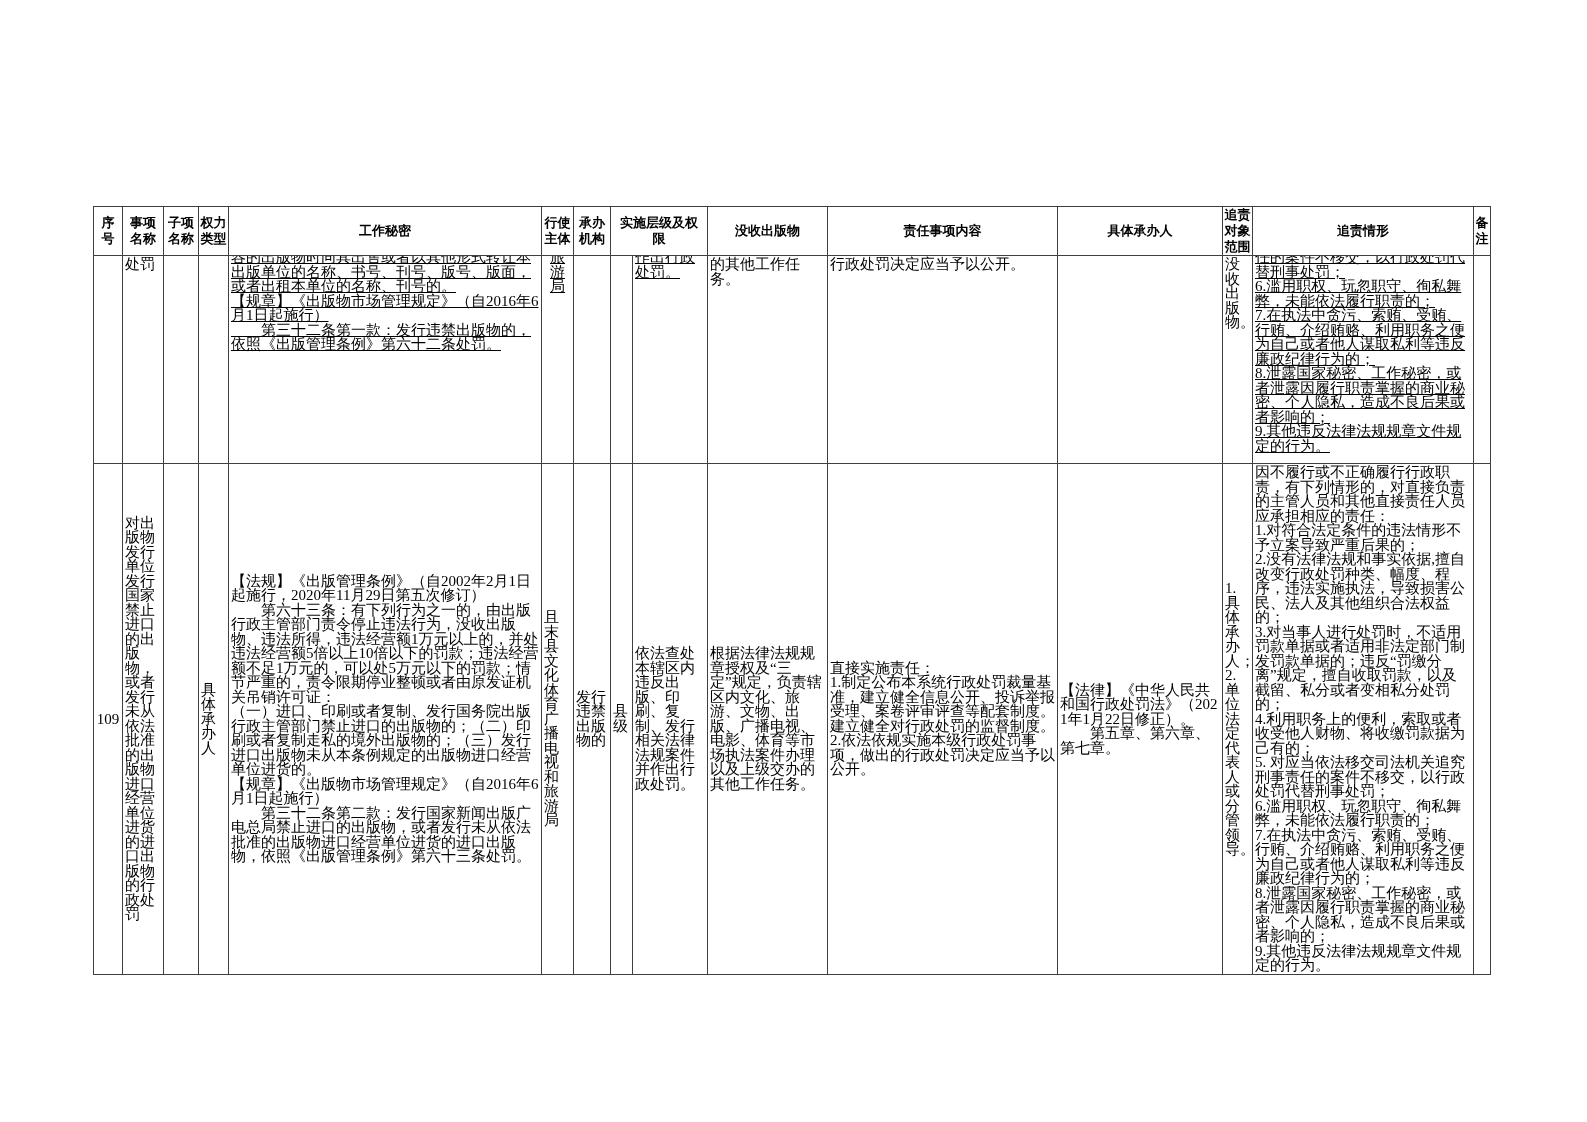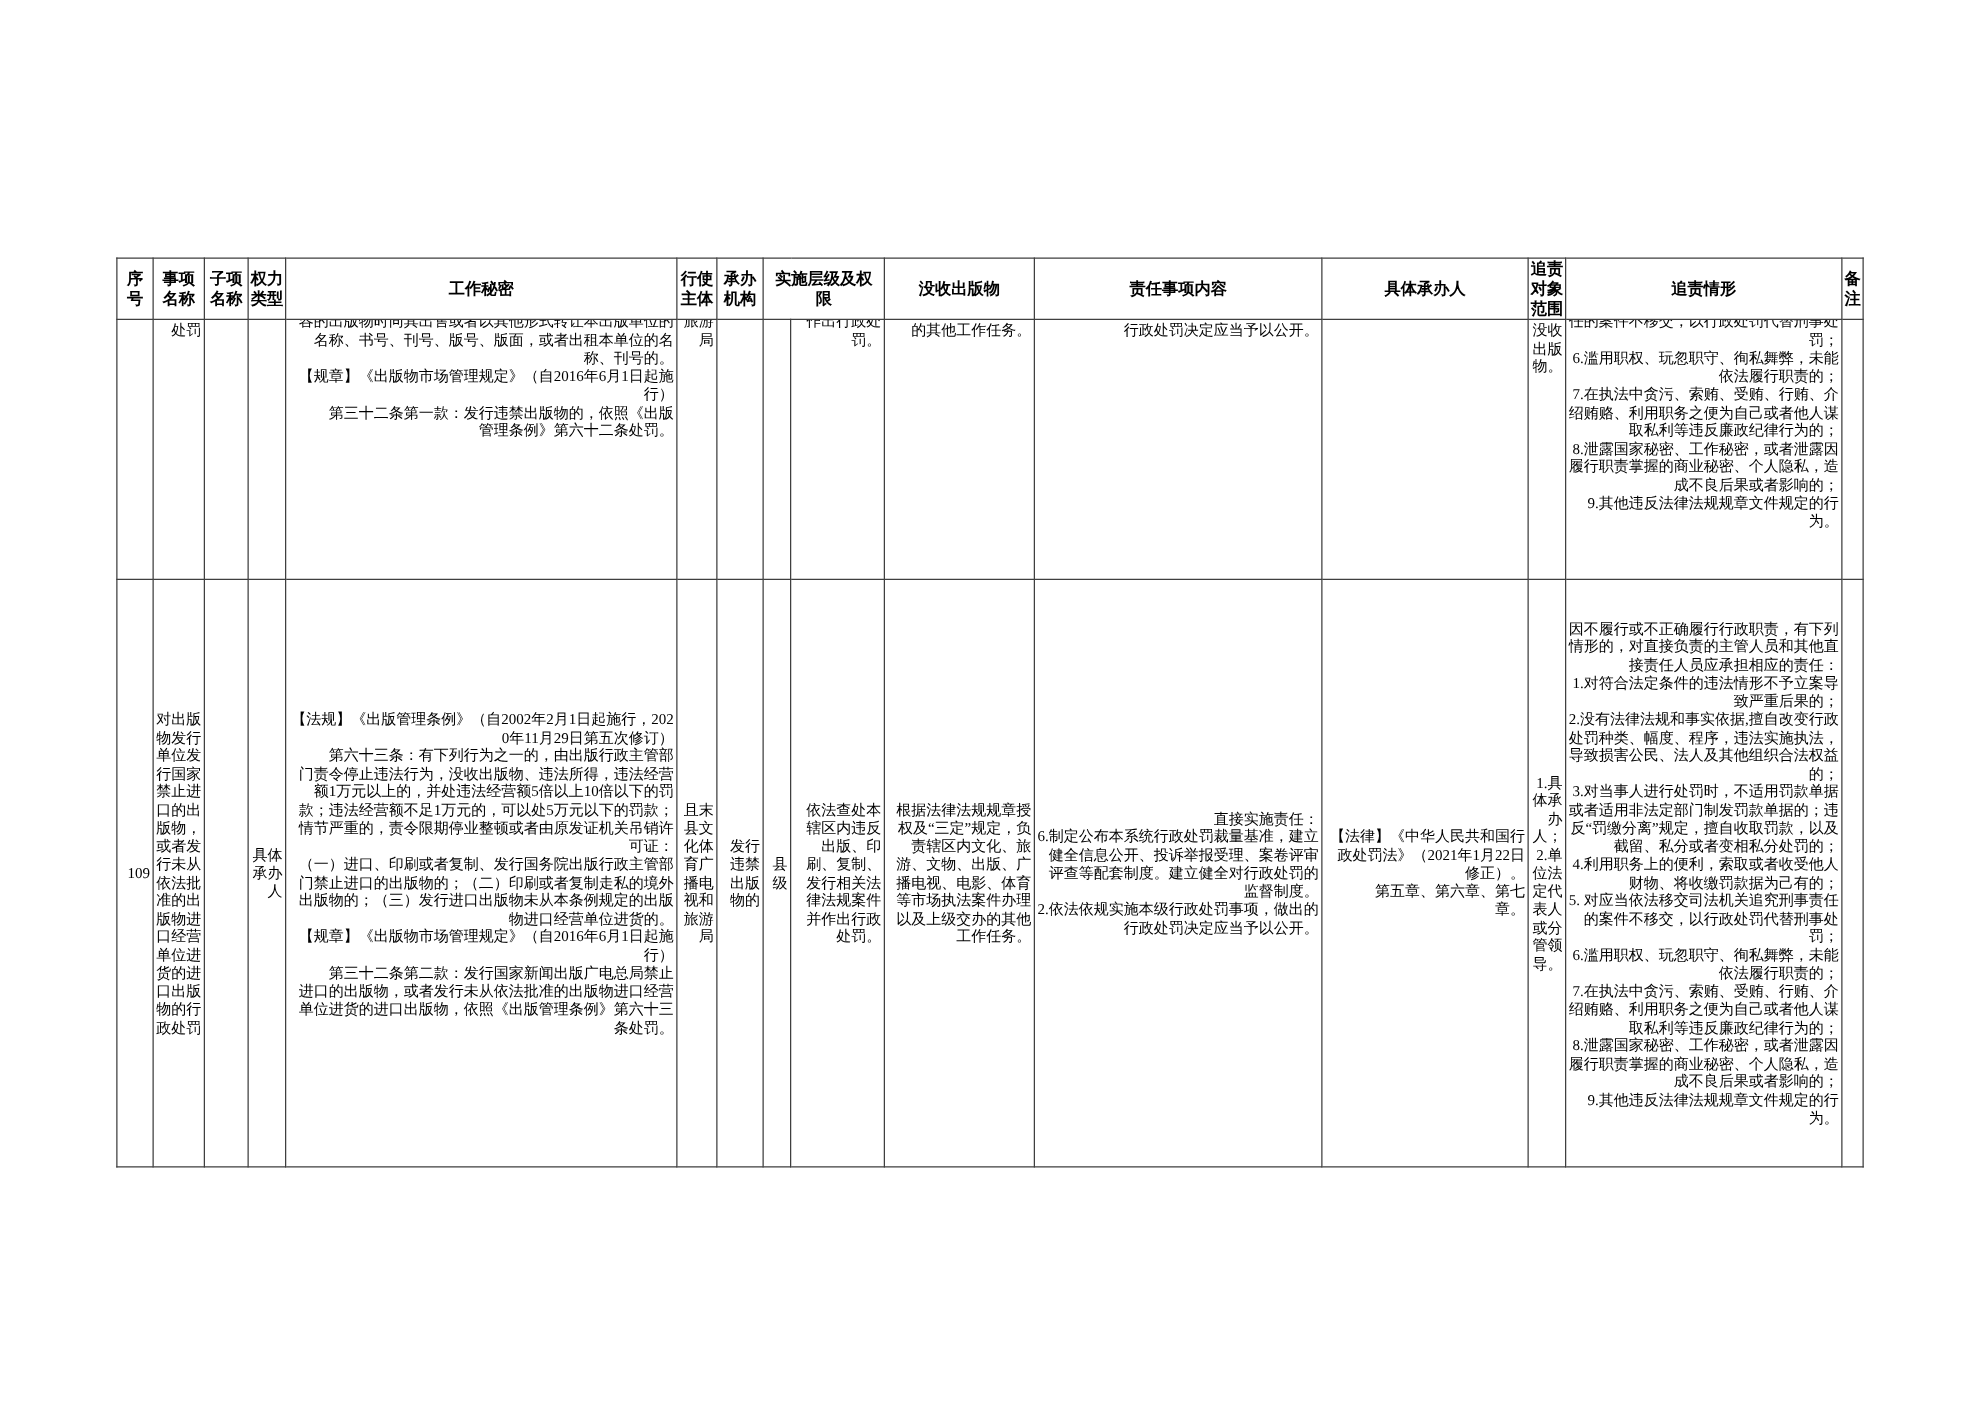--- a/index.html
+++ b/index.html
@@ -8,43 +8,42 @@
     font-family:"Liberation Serif","DejaVu Serif",serif;
     color:#000;
   }
   .sheet{position:absolute;left:93px;top:206px;}
   table.grid{
     border-collapse:collapse;table-layout:fixed;width:1397px;
   }
   table.grid th, table.grid td{
     border:1px solid #3f3f3f;
     padding:1px 2px;
-    font-size:12px;
+    font-size:15px;
     line-height:14.5px;
     word-break:break-all;
     white-space:pre-wrap;
     overflow:hidden;
     vertical-align:middle;
-    text-align:right;
   }
   table.grid th{
     font-size:13px;
     font-weight:bold;
     text-align:center;
     padding:0 1px;
     line-height:16px;
   }
   td.pad{padding:1px 4px;}
   tr.row-header{height:44px;}
   tr.row-partial{height:208px;}
   tr.row-main{height:470px;}
   tr.row-partial td{vertical-align:top;}
   .center{text-align:center;}
   
-  .clip{display:block;margin-top:-7px;}
+  .clip{display:block;margin-top:-7px;text-decoration:underline;}
 </style>
 </head>
 <body>
 
 <div class="sheet">
   <table class="grid">
     <colgroup>
       <col style="width:29px">
         <col style="width:41px">
         <col style="width:35px">
@@ -123,21 +122,21 @@
 　　第六十三条：有下列行为之一的，由出版行政主管部门责令停止违法行为，没收出版物、违法所得，违法经营额1万元以上的，并处违法经营额5倍以上10倍以下的罚款；违法经营额不足1万元的，可以处5万元以下的罚款；情节严重的，责令限期停业整顿或者由原发证机关吊销许可证：
 （一）进口、印刷或者复制、发行国务院出版行政主管部门禁止进口的出版物的；（二）印刷或者复制走私的境外出版物的；（三）发行进口出版物未从本条例规定的出版物进口经营单位进货的。
 【规章】《出版物市场管理规定》（自2016年6月1日起施行）
 　　第三十二条第二款：发行国家新闻出版广电总局禁止进口的出版物，或者发行未从依法批准的出版物进口经营单位进货的进口出版物，依照《出版管理条例》第六十三条处罚。</td>
       <td>且末县文化体育广播电视和旅游局</td>
       <td>发行违禁出版物的</td>
       <td>县级</td>
       <td>依法查处本辖区内违反出版、印刷、复制、发行相关法律法规案件并作出行政处罚。</td>
       <td class="pad">根据法律法规规章授权及“三定”规定，负责辖区内文化、旅游、文物、出版、广播电视、电影、体育等市场执法案件办理以及上级交办的其他工作任务。</td>
       <td class="pad">直接实施责任：
-6.制定公布本系统行政处罚裁量基准，建立健全信息公开、投诉举报受理、案卷评审评查等配套制度。建立健全对行政处罚的监督制度。
+1.制定公布本系统行政处罚裁量基准，建立健全信息公开、投诉举报受理、案卷评审评查等配套制度。建立健全对行政处罚的监督制度。
 2.依法依规实施本级行政处罚事项，做出的行政处罚决定应当予以公开。</td>
       <td class="pad">【法律】《中华人民共和国行政处罚法》（2021年1月22日修正）。
 　　第五章、第六章、第七章。</td>
       <td>1.具体承办人；2.单位法定代表人或分管领导。</td>
       <td class="pad">因不履行或不正确履行行政职责，有下列情形的，对直接负责的主管人员和其他直接责任人员应承担相应的责任：
 1.对符合法定条件的违法情形不予立案导致严重后果的；
 2.没有法律法规和事实依据,擅自改变行政处罚种类、幅度、程序，违法实施执法，导致损害公民、法人及其他组织合法权益的；
 3.对当事人进行处罚时，不适用罚款单据或者适用非法定部门制发罚款单据的；违反“罚缴分离”规定，擅自收取罚款，以及截留、私分或者变相私分处罚的；
 4.利用职务上的便利，索取或者收受他人财物、将收缴罚款据为己有的；
 5. 对应当依法移交司法机关追究刑事责任的案件不移交，以行政处罚代替刑事处罚；

